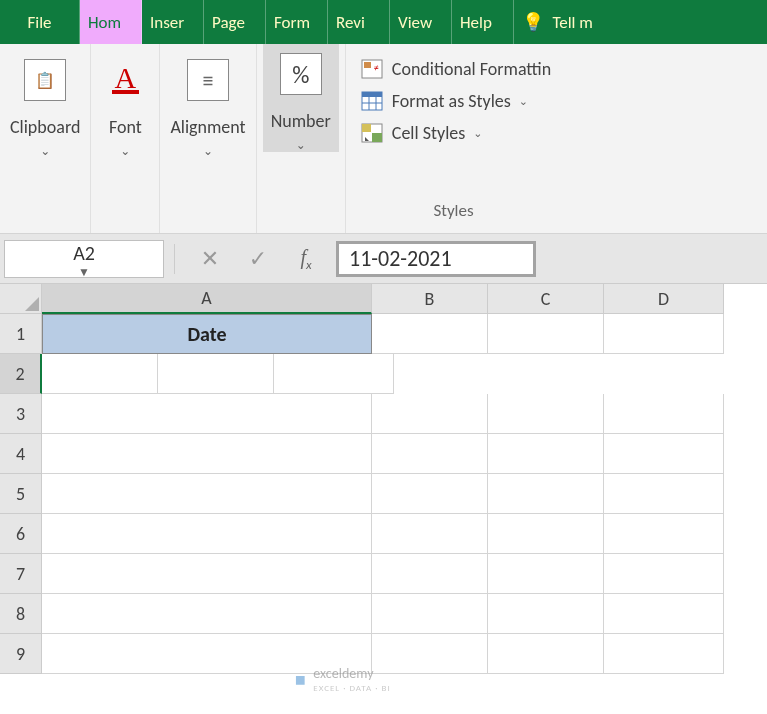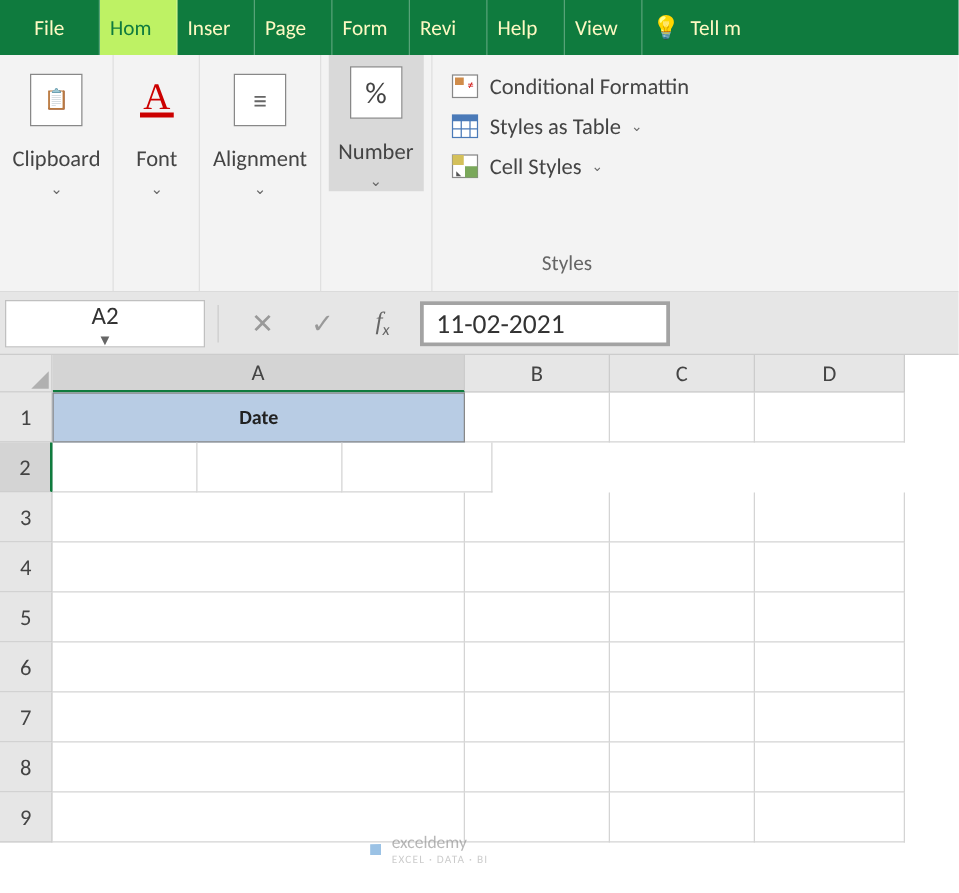--- a/index.html
+++ b/index.html
@@ -1,21 +1,21 @@
 <!DOCTYPE html>
 <html><head>
 <meta charset="utf-8">
 <style>
 * { box-sizing: border-box; margin: 0; padding: 0; font-family: 'Segoe UI', Calibri, sans-serif; }
 body { width: 767px; height: 714px; background: #fff; overflow: hidden; position: relative; }
 
 .title-bar { height: 44px; background: #0f7b3e; display: flex; align-items: center; padding: 0; }
 .tab { height: 44px; padding: 0 8px; color: #fef9c3; font-size: 17px; display: flex; align-items: center; border-right: 1px solid rgba(255,255,255,0.3); cursor: pointer; white-space: nowrap; overflow: hidden; }
 .tab.file { width: 80px; justify-content: center; }
-.tab.active { background: #bef264; color: #0f7b3e; }
+.tab.active { background: #f0abfc; color: #0f7b3e; }
 .tab-w { width: 62px; }
 .tab-tell { border: none; flex: 1; }
 .bulb { margin-right: 8px; font-size: 18px; }
 
 .ribbon { height: 190px; background: #f3f3f3; border-bottom: 1px solid #d4d4d4; display: flex; }
 .rgroup { display: flex; flex-direction: column; align-items: center; padding: 6px 10px 4px; border-right: 1px solid #e0e0e0; }
 .rgroup.last { border: none; padding-left: 6px; }
 .rbig { display: flex; flex-direction: column; align-items: center; gap: 4px; width: auto; padding-top: 6px; }
 .rbig.active { background: #d9d9d9; padding: 6px 8px 0; margin: -6px -4px 0; }
 .ricon { width: 48px; height: 48px; display: flex; align-items: center; justify-content: center; }
@@ -44,42 +44,42 @@
 .row-hdr { width: 42px; height: 40px; background: #e6e6e6; border-right: 1px solid #ccc; border-bottom: 1px solid #ccc; display: flex; align-items: center; justify-content: center; font-size: 18px; color: #444; cursor: pointer; }
 .row-hdr.sel { background: #d4d4d4; border-right: 2.5px solid #0f7b3e; }
 
 .cols { flex: 1; }
 .col-hdrs { display: flex; height: 30px; }
 .col-hdr { background: #e6e6e6; border-right: 1px solid #ccc; border-bottom: 1px solid #ccc; display: flex; align-items: center; justify-content: center; font-size: 18px; color: #444; cursor: pointer; }
 .col-hdr.sel { background: #d4d4d4; border-bottom: 2.5px solid #0f7b3e; }
 .cA { width: 330px; } .cB { width: 116px; } .cC { width: 116px; } .cD { width: 120px; }
 
 .row { display: flex; height: 40px; }
-.cell { border-right: 1px solid #d4d4d4; border-bottom: 1px solid #d4d4d4; display: flex; align-items: center; padding: 0 6px; font-size: 16px; color: #222; cursor: cell; }
+.cell { border-right: 1px solid #d4d4d4; border-bottom: 1px solid #d4d4d4; display: flex; align-items: center; padding: 0 6px; font-size: 20px; color: #222; cursor: cell; }
 .cell.hdr { background: #b8cce4; font-weight: bold; justify-content: center; border: 1px solid #888; }
 .cell.selected { outline: 2.5px solid #0f7b3e; outline-offset: -1px; position: relative; justify-content: flex-end; }
 .cell.selected::after { content: ''; position: absolute; right: -3px; bottom: -3px; width: 7px; height: 7px; background: #0f7b3e; border: 1px solid #fff; }
 
 .fontA { font-family: 'Times New Roman', serif; font-size: 30px; color: #c00; border-bottom: 4px solid #c00; line-height: 0.8; padding: 0 3px; }
 .watermark { position: absolute; left: 295px; top: 665px; display: flex; align-items: center; gap: 6px; opacity: 0.6; font-size: 14px; color: #888; }
 .wm-cube { display: inline-block; transform: rotate(45deg); font-size: 16px; color: #5a9bd5; }
 .wm-sub { font-size: 9px; color: #aaa; letter-spacing: 1px; }
 </style>
 </head>
 <body>
 
 <div class="title-bar">
   <div class="tab file">File</div>
   <div class="tab tab-w active">Hom</div>
   <div class="tab tab-w">Inser</div>
   <div class="tab tab-w">Page</div>
   <div class="tab tab-w">Form</div>
   <div class="tab tab-w">Revi</div>
+  <div class="tab tab-w">View</div>
   <div class="tab tab-w">Help</div>
-  <div class="tab tab-w">View</div>
   <div class="tab tab-tell">
     <span class="bulb">💡</span>
     <span>Tell m</span>
   </div>
 </div>
 
 <div class="ribbon">
   <div class="rgroup">
     <div class="rbig">
       <div class="ricon">
@@ -135,21 +135,21 @@
       <div class="style-item">
         <span class="style-icon">
             <svg width="22" height="20">
               <rect x="1" y="1" width="20" height="18" fill="#fff" stroke="#4a7ab8"></rect>
               <rect x="1" y="1" width="20" height="5" fill="#4a7ab8"></rect>
               <line x1="1" y1="12" x2="21" y2="12" stroke="#4a7ab8"></line>
               <line x1="8" y1="1" x2="8" y2="19" stroke="#4a7ab8"></line>
               <line x1="15" y1="1" x2="15" y2="19" stroke="#4a7ab8"></line>
             </svg>
           </span>
-        <span>Styles as Table</span>
+        <span>Format as Styles</span>
         <span style="font-size:11px;color:#666">⌄</span>
       </div>
       <div class="style-item">
         <span class="style-icon">
             <svg width="22" height="20">
               <rect x="1" y="1" width="20" height="18" fill="#fff" stroke="#888"></rect>
               <rect x="1" y="1" width="9" height="8" fill="#d4c05a"></rect>
               <rect x="11" y="10" width="10" height="9" fill="#7aa85a"></rect>
               <path d="M4 14 L8 18 L4 18 Z" fill="#555"></path>
             </svg>

